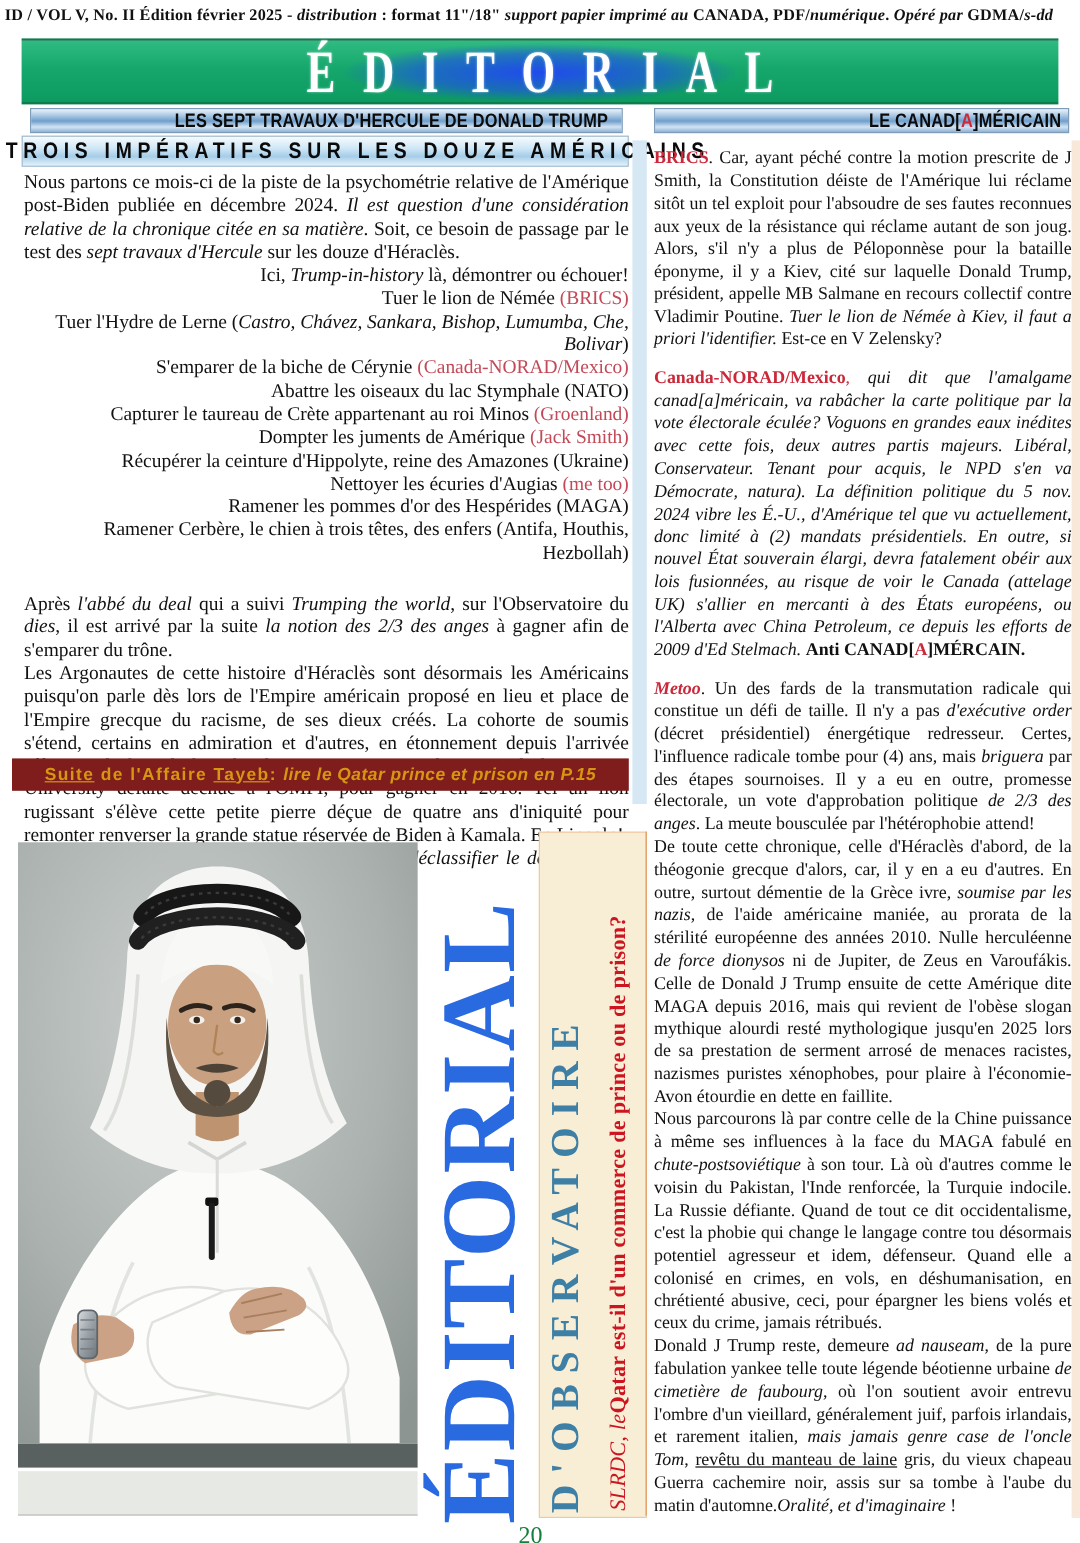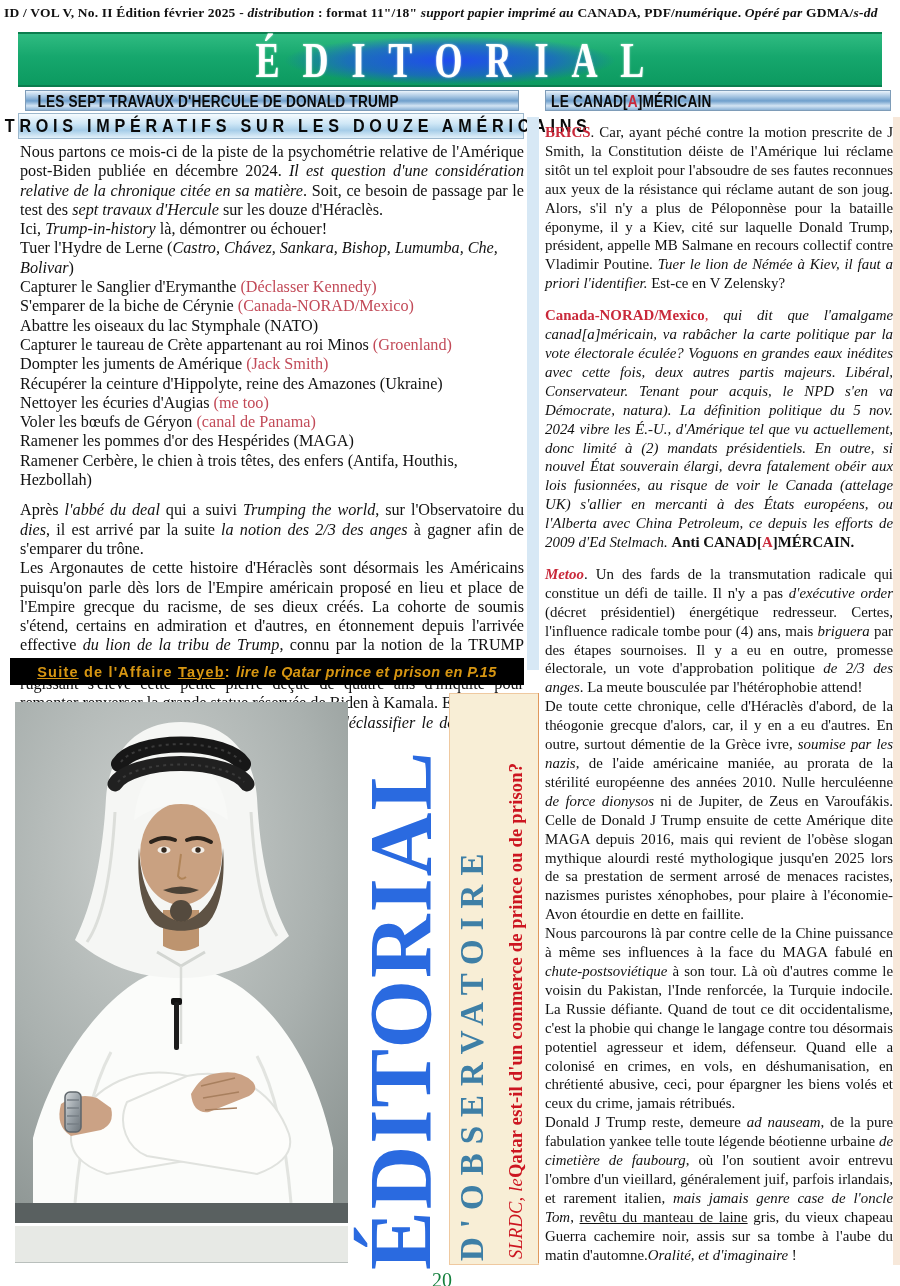--- a/index.html
+++ b/index.html
@@ -24,44 +24,44 @@
     background:
       radial-gradient(ellipse 230px 34px at 50% 52%, rgba(32,70,245,.95) 0%, rgba(32,70,245,.55) 45%, rgba(32,70,245,0) 72%),
       linear-gradient(180deg,#2fbb81 0%,#16a76d 45%,#0c9a60 100%);
     border-top:2px solid #0b7d4e;border-bottom:2px solid #0b7d4e;
     display:flex;align-items:center;justify-content:center}
   .banner-title{color:#fff;font-weight:bold;font-size:41px;letter-spacing:26px;
     display:inline-block;transform:scale(.88,1.22);transform-origin:center;
     text-indent:26px;text-shadow:0 0 2px rgba(255,255,255,.6)}
 
   
-  .hdr{height:21px;display:flex;align-items:center;justify-content:flex-start;
+  .hdr{height:21px;display:flex;align-items:center;justify-content:flex-end;
     background:linear-gradient(180deg,#eaf3fb 0%,#a9c7e3 28%,#6f9fcc 52%,#d3e4f3 78%,#8db3d7 100%);
     border:1px solid #7e9cb8}
   .hdr-inner{font-family:"Liberation Sans",sans-serif;font-weight:bold;font-size:14.5px;
     display:inline-block;transform:scale(.94,1.12);letter-spacing:.2px;color:#0b0b0b;white-space:nowrap}
   .hdr-left{top:90px;left:25px;width:494px}
   .hdr-right{top:90px;left:545px;width:346px}
 
   .hdr2{top:113px;left:18px;width:506px;height:26px;display:flex;align-items:center;justify-content:center;
     background:linear-gradient(180deg,#f6fbfe 0%,#cfe7f6 40%,#a6cde8 68%,#e3f1fa 100%);
     border:1px solid #9db8cd}
   .hdr2-inner{font-family:"Liberation Sans",sans-serif;font-weight:bold;font-size:17px;letter-spacing:5px;
     display:inline-block;transform:scale(.95,1.1);white-space:nowrap;color:#0a0a0a}
 
   
   .left-col{top:143px;left:20px;width:504px;font-size:16.2px;line-height:19.3px;text-align:justify}
-  .left-col .line{text-align:left}
-  .left-col .block2{margin-top:11px}
+  .left-col .line{text-align:right}
+  .left-col .block2{margin-top:23px}
   .right-col{top:123px;left:545px;width:348px;font-size:14.9px;line-height:18.9px;text-align:justify}
   .right-col p{margin:0}
   .right-col p.gap{margin-bottom:13px}
 
   
-  .suite-bar{top:658px;left:10px;width:514px;height:27px;background:#000000;color:var(--gold);
+  .suite-bar{top:632px;left:10px;width:514px;height:27px;background:#7f1d1d;color:var(--gold);
     font-family:"Liberation Sans",sans-serif;font-weight:bold;font-size:14.5px;letter-spacing:1.2px;
     display:flex;align-items:center;justify-content:center;white-space:nowrap}
 
   
   .photo{top:702px;left:15px;width:333px;height:501px;overflow:hidden;background:#a8aeac}
   .caption-dark{top:1203px;left:15px;width:333px;height:20px;background:#596060}
   .caption-light{top:1226px;left:15px;width:333px;height:37px;background:#e7e9e5;border-bottom:1px solid #b9bfbc}
 
   
   .vwrap{writing-mode:vertical-rl;transform:rotate(180deg);display:flex;align-items:center}
@@ -109,29 +109,28 @@
 <div class="abs hdr2">
   <span class="hdr2-inner">LES TROIS IMPÉRATIFS SUR LES DOUZE AMÉRICAINS</span>
 </div>
 
 <div class="abs divider-blue"></div>
 <div class="abs edge-pink"></div>
 
 <div class="abs left-col">
   <div><span>Nous partons ce mois-ci de la piste de la psychométrie relative de l'Amérique post-Biden publiée en décembre 2024. </span><span class="s-i">Il est question d'une considération relative de la chronique citée en sa matière</span><span>. Soit, ce besoin de passage par le test des </span><span class="s-i">sept travaux d'Hercule</span><span> sur les douze d'Héraclès.</span></div>
   <div class="line"><span>Ici, </span><span class="s-i">Trump-in-history</span><span> là, démontrer ou échouer!</span></div>
+  <div class="line"><span>Tuer le lion de Némée </span><span class="s-pr">(BRICS)</span></div>
   <div class="line"><span>Tuer l'Hydre de Lerne (</span><span class="s-i">Castro, Chávez, Sankara, Bishop, Lumumba, Che, Bolivar</span><span>)</span></div>
-  <div class="line"><span>Capturer le Sanglier d'Erymanthe </span><span class="s-pr">(Déclasser Kennedy)</span></div>
   <div class="line"><span>S'emparer de la biche de Cérynie </span><span class="s-pr">(Canada-NORAD/Mexico)</span></div>
   <div class="line"><span>Abattre les oiseaux du lac Stymphale (NATO)</span></div>
   <div class="line"><span>Capturer le taureau de Crète appartenant au roi Minos </span><span class="s-pr">(Groenland)</span></div>
   <div class="line"><span>Dompter les juments de Amérique </span><span class="s-pr">(Jack Smith)</span></div>
   <div class="line"><span>Récupérer la ceinture d'Hippolyte, reine des Amazones (Ukraine)</span></div>
   <div class="line"><span>Nettoyer les écuries d'Augias </span><span class="s-pr">(me too)</span></div>
-  <div class="line"><span>Voler les bœufs de Géryon </span><span class="s-pr">(canal de Panama)</span></div>
   <div class="line"><span>Ramener les pommes d'or des Hespérides (MAGA)</span></div>
   <div class="line"><span>Ramener Cerbère, le chien à trois têtes, des enfers (Antifa, Houthis, Hezbollah)</span></div>
   <div class="block2"><span>Après </span><span class="s-i">l'abbé du deal</span><span> qui a suivi </span><span class="s-i">Trumping the world</span><span>, sur l'Observatoire du </span><span class="s-i">dies</span><span>, il est arrivé par la suite </span><span class="s-i">la notion des 2/3 des anges</span><span> à gagner afin de s'emparer du trône.</span></div>
   <div><span>Les Argonautes de cette histoire d'Héraclès sont désormais les Américains puisqu'on parle dès lors de l'Empire américain proposé en lieu et place de l'Empire grecque du racisme, de ses dieux créés. La cohorte de soumis s'étend, certains en admiration et d'autres, en étonnement depuis l'arrivée effective </span><span class="s-i">du lion de la tribu de Trump</span><span>, connu par la notion de la TRUMP University défaite déchue à l'OMPI, pour gagner en 2016. Tel un lion rugissant s'élève cette petite pierre déçue de quatre ans d'iniquité pour remonter renverser la grande statue réservée de Biden à Kamala. En Lincoln!</span></div>
   <div><span class="s-i">C'est le temps des épreuves qui commence par déclassifier le dossier JFK, promis.</span></div>
 </div>
 
 <div class="abs suite-bar">
   <span><span class="s-gu">Suite</span><span> de l'Affaire </span><span class="s-gu">Tayeb</span><span>:  </span><span class="s-gi">lire le Qatar prince et prison en P.15</span></span>
 </div>

